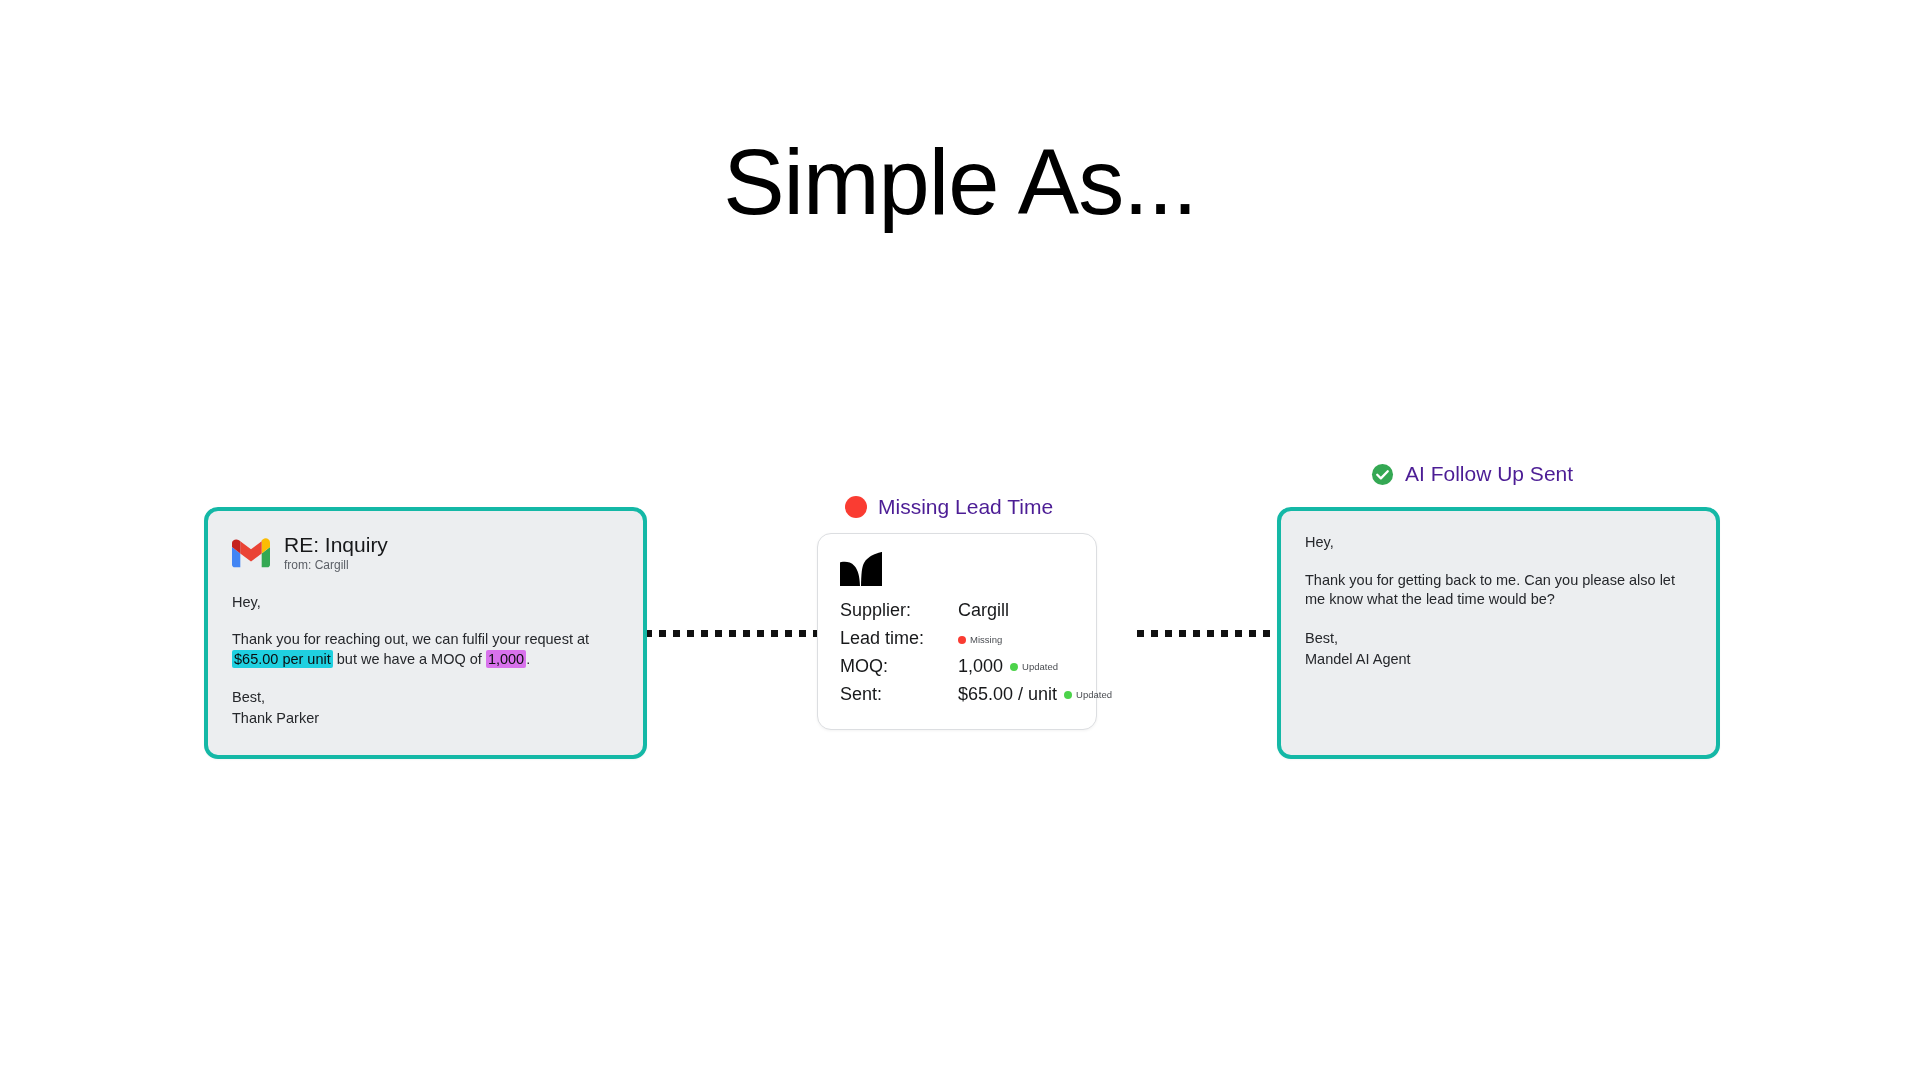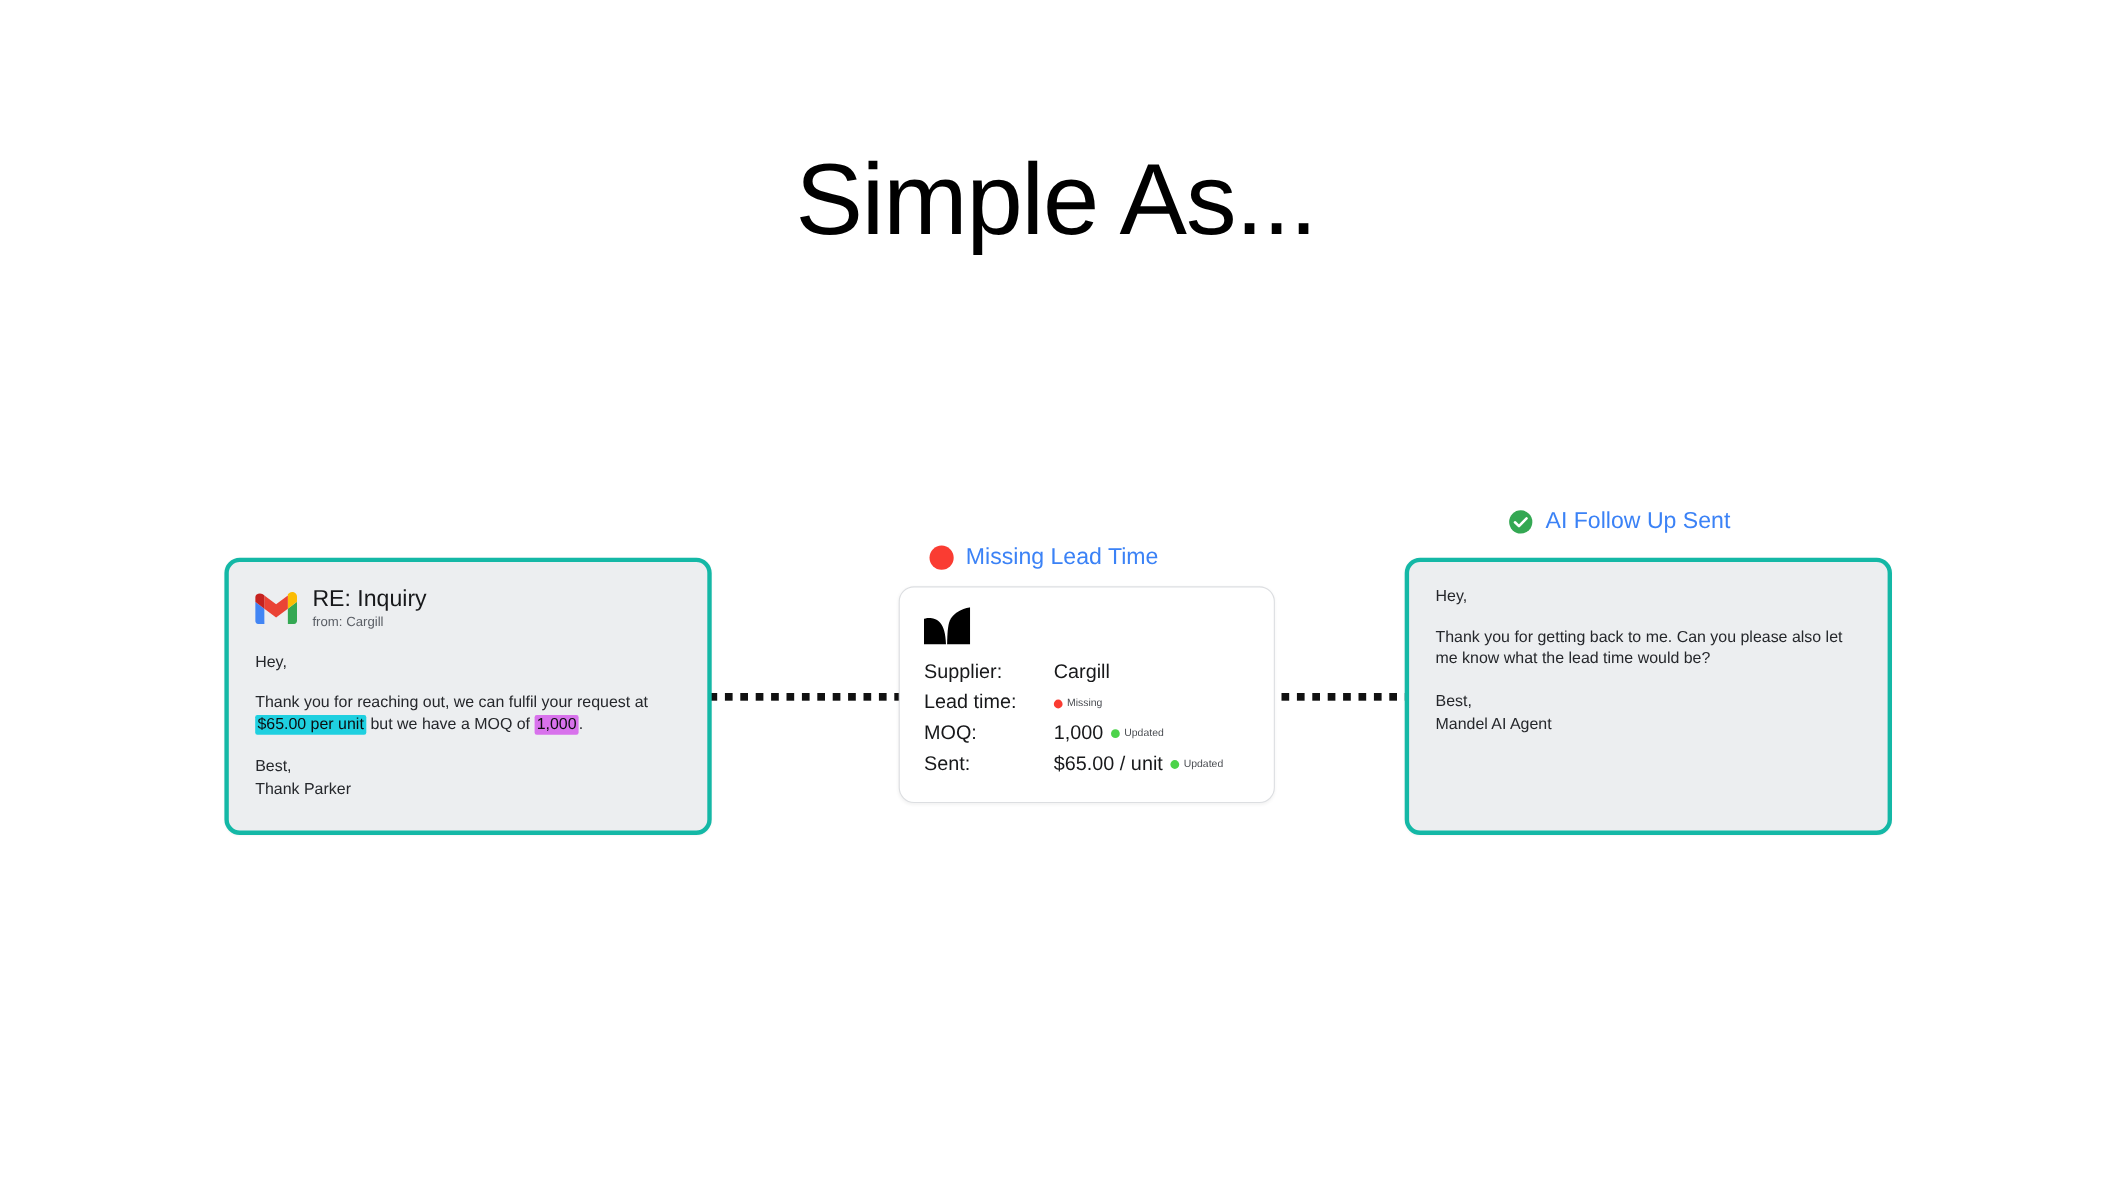--- a/index.html
+++ b/index.html
@@ -113,21 +113,21 @@
     border-radius: 2px;
   }
 
   
   .status-label {
     position: absolute;
     display: flex;
     align-items: center;
     gap: 11px;
     font-size: 21px;
-    color: #3b82f6;
+    color: #4c1d95;
     white-space: nowrap;
   }
   .status-missing   { left: 845px;  top: 495px; }
   .status-sent      { left: 1371px; top: 462px; }
 
   .dot-red {
     width: 22px; height: 22px;
     border-radius: 50%;
     background: #fa3c32;
     flex: 0 0 auto;
@@ -136,21 +136,21 @@
     width: 23px; height: 23px;
     flex: 0 0 auto;
     display: block;
   }
 
   
   .data-card {
     position: absolute;
     left: 817px;
     top: 533px;
-    width: 342px;
+    width: 280px;
     height: 197px;
     box-sizing: border-box;
     background: #ffffff;
     border: 1px solid #dcdee1;
     border-radius: 14px;
     padding: 18px 22px 16px 22px;
     box-shadow: 0 1px 3px rgba(0,0,0,0.05);
   }
   .brand-mark {
     width: 42px;

